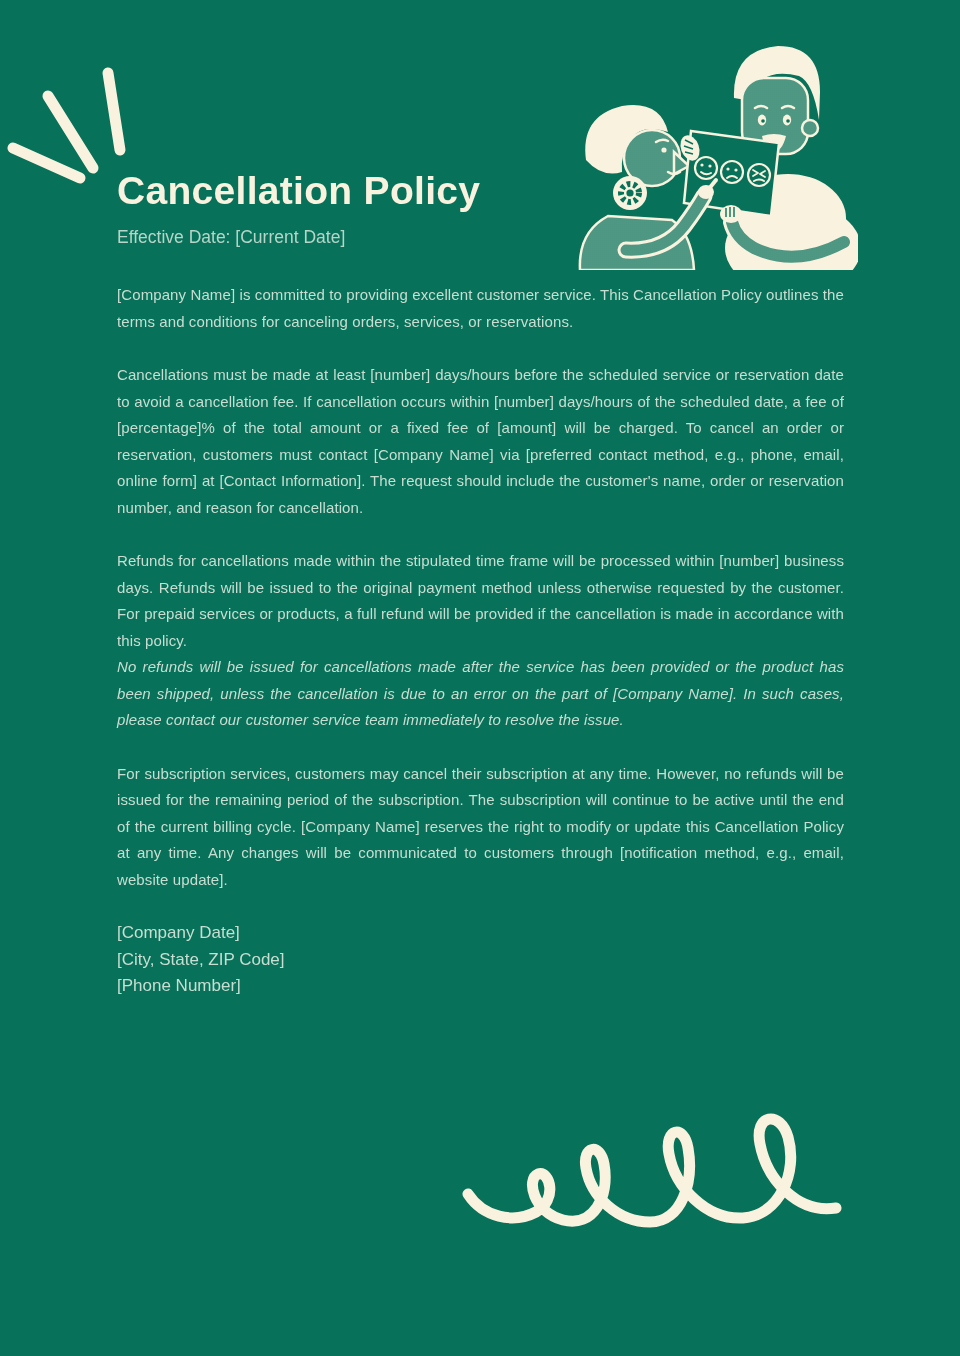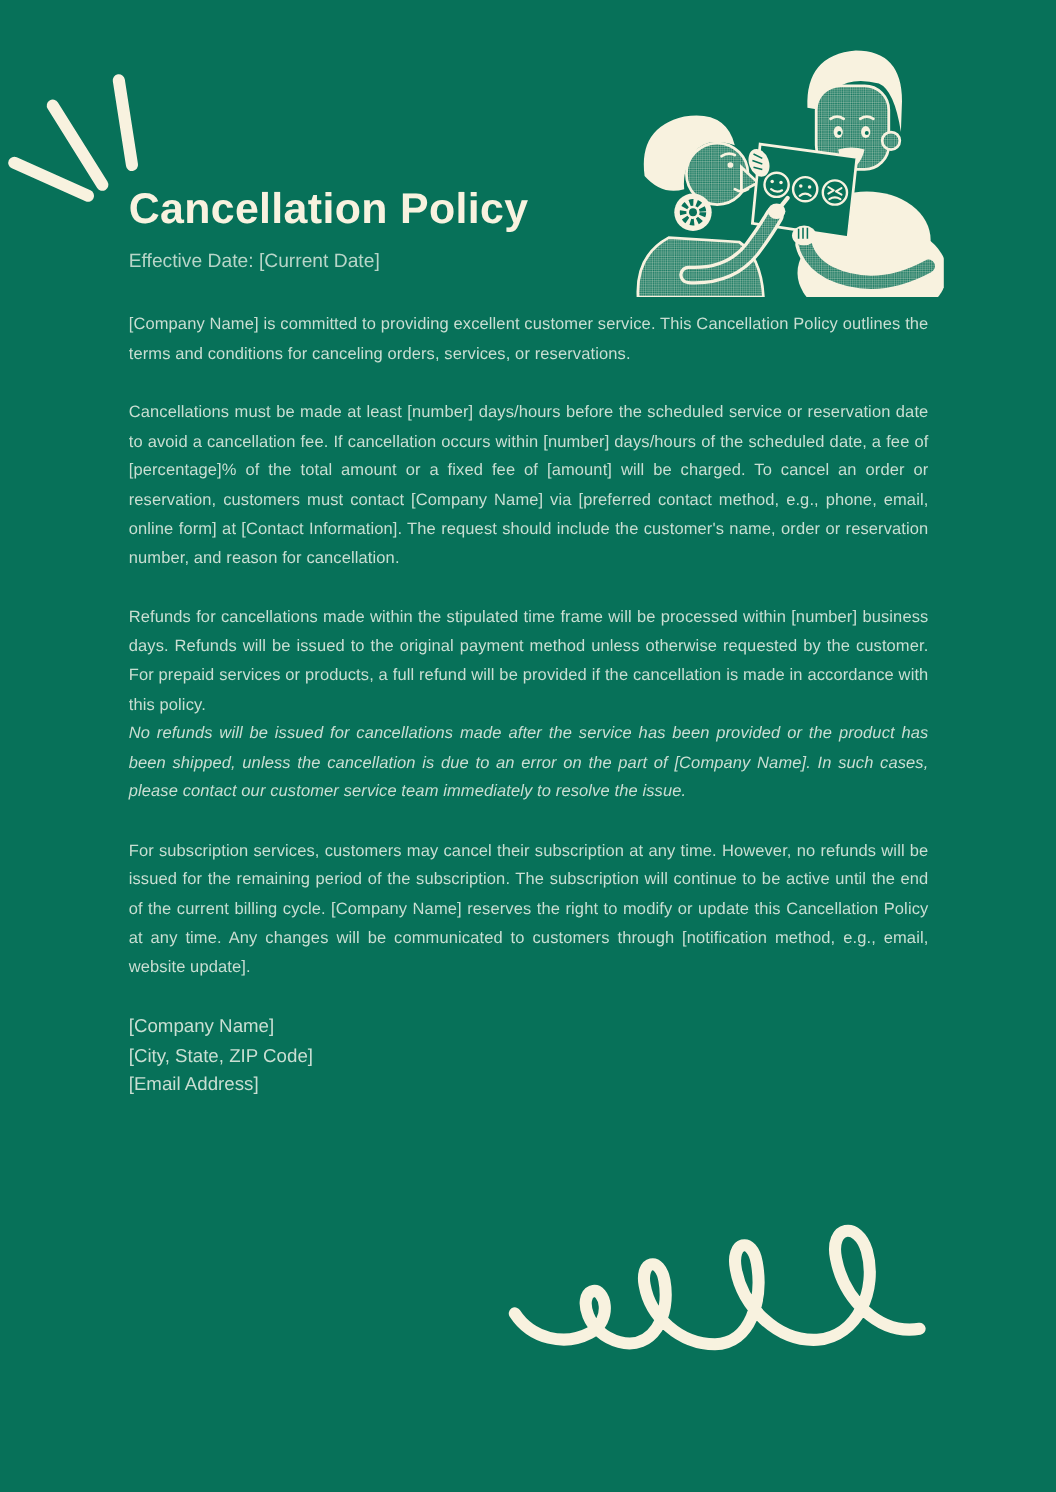--- a/index.html
+++ b/index.html
@@ -161,23 +161,23 @@
   <h1 class="title">Cancellation Policy</h1>
   <div class="effective-date">Effective Date: [Current Date]</div>
 
   <p class="para first">[Company Name] is committed to providing excellent customer service. This Cancellation Policy outlines the terms and conditions for canceling orders, services, or reservations.</p>
   <p class="para">Cancellations must be made at least [number] days/hours before the scheduled service or reservation date to avoid a cancellation fee. If cancellation occurs within [number] days/hours of the scheduled date, a fee of [percentage]% of the total amount or a fixed fee of [amount] will be charged. To cancel an order or reservation, customers must contact [Company Name] via [preferred contact method, e.g., phone, email, online form] at [Contact Information]. The request should include the customer's name, order or reservation number, and reason for cancellation.</p>
   <p class="para">Refunds for cancellations made within the stipulated time frame will be processed within [number] business days. Refunds will be issued to the original payment method unless otherwise requested by the customer. For prepaid services or products, a full refund will be provided if the cancellation is made in accordance with this policy.</p>
   <p class="para attached">No refunds will be issued for cancellations made after the service has been provided or the product has been shipped, unless the cancellation is due to an error on the part of [Company Name]. In such cases, please contact our customer service team immediately to resolve the issue.</p>
   <p class="para">For subscription services, customers may cancel their subscription at any time. However, no refunds will be issued for the remaining period of the subscription. The subscription will continue to be active until the end of the current billing cycle. [Company Name] reserves the right to modify or update this Cancellation Policy at any time. Any changes will be communicated to customers through [notification method, e.g., email, website update].</p>
 
   <div class="contact-block">
-    <div>[Company Name]</div>
+    <div>[Company Date]</div>
     <div>[City, State, ZIP Code]</div>
-    <div>[Email Address]</div>
+    <div>[Phone Number]</div>
   </div>
 </div>
 
 <svg id="squiggle" class="deco" width="400" height="140" viewBox="0 0 400 140">
   <path class="cream-stroke" stroke-width="11" d="M10 82
     C 25 105, 55 112, 78 100
     C 100 88, 92 58, 80 62
     C 68 67, 75 100, 105 108
     C 135 116, 152 85, 146 52
     C 142 30, 124 34, 128 56

